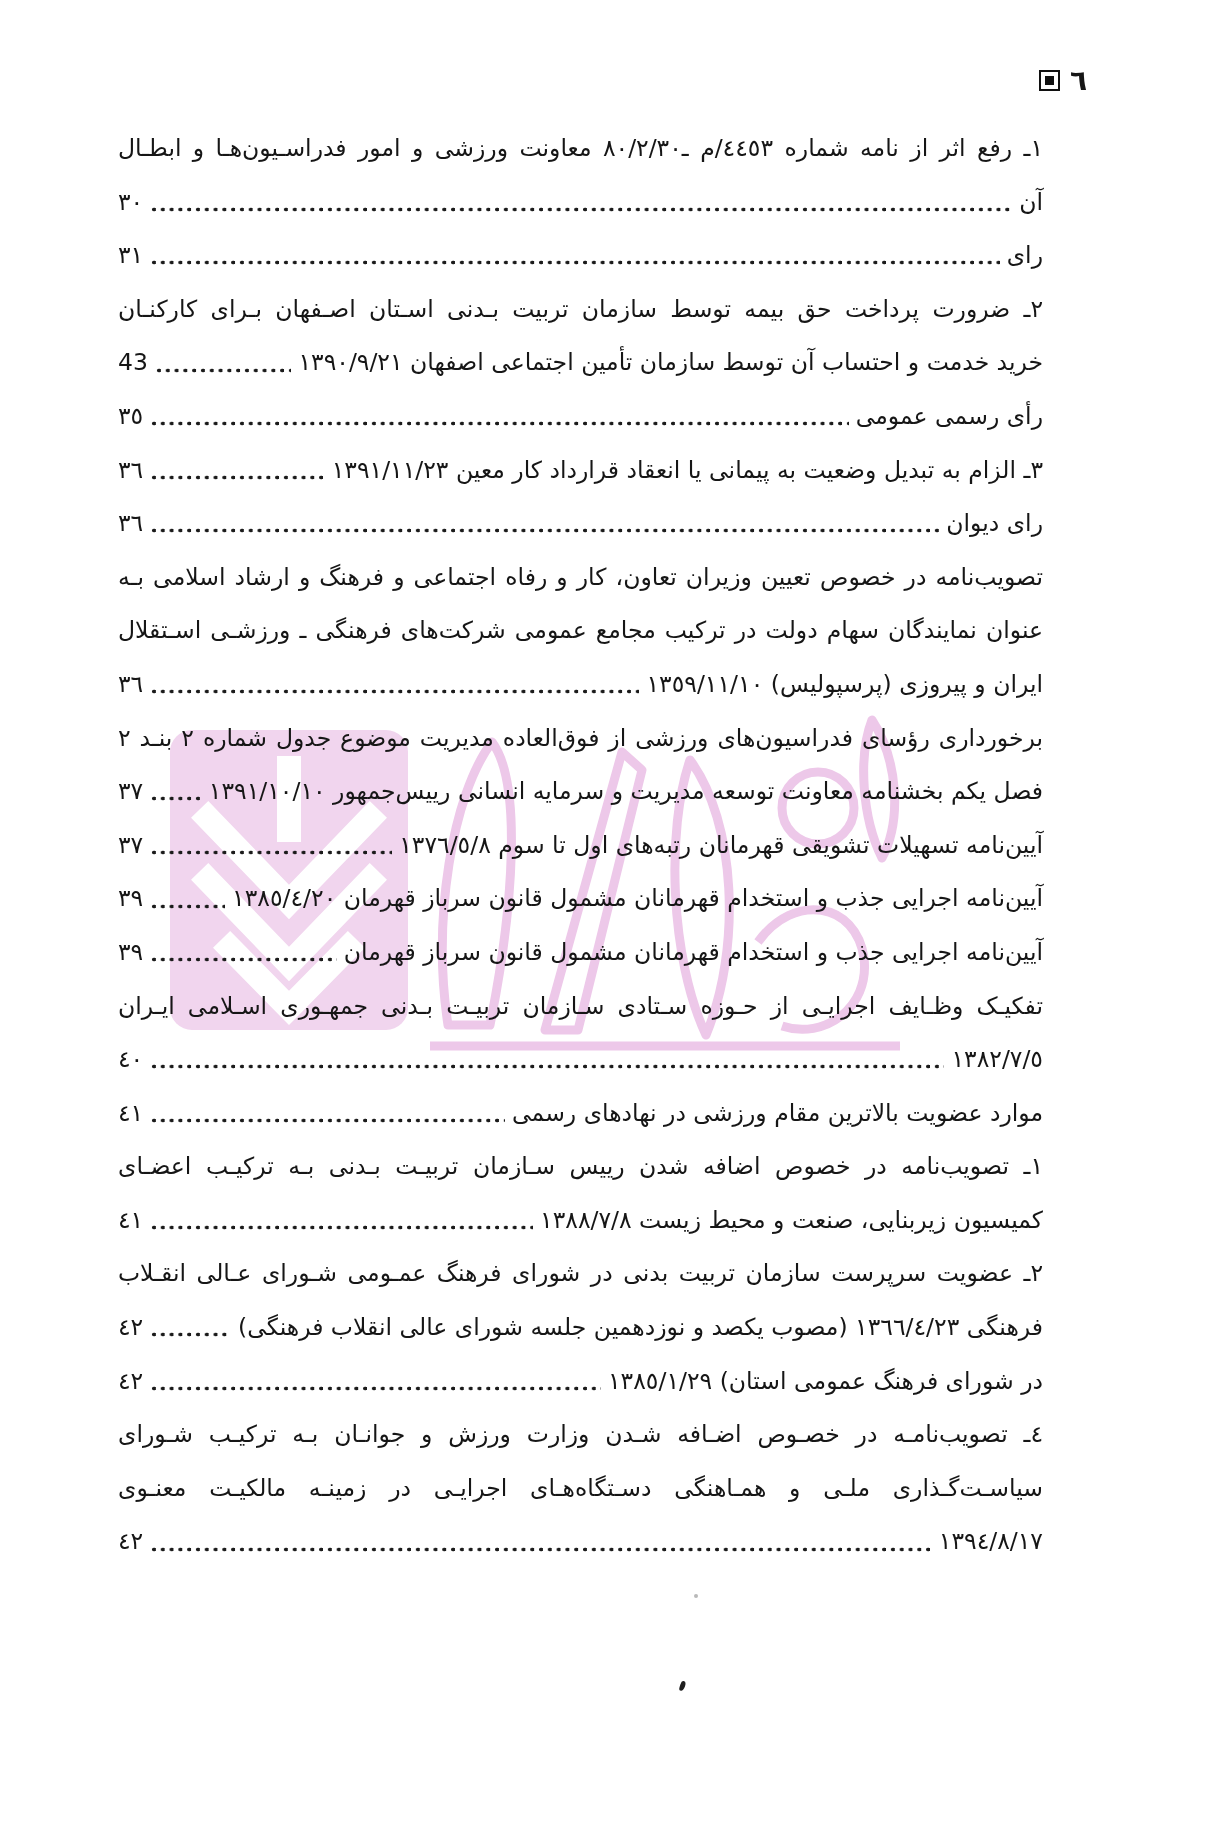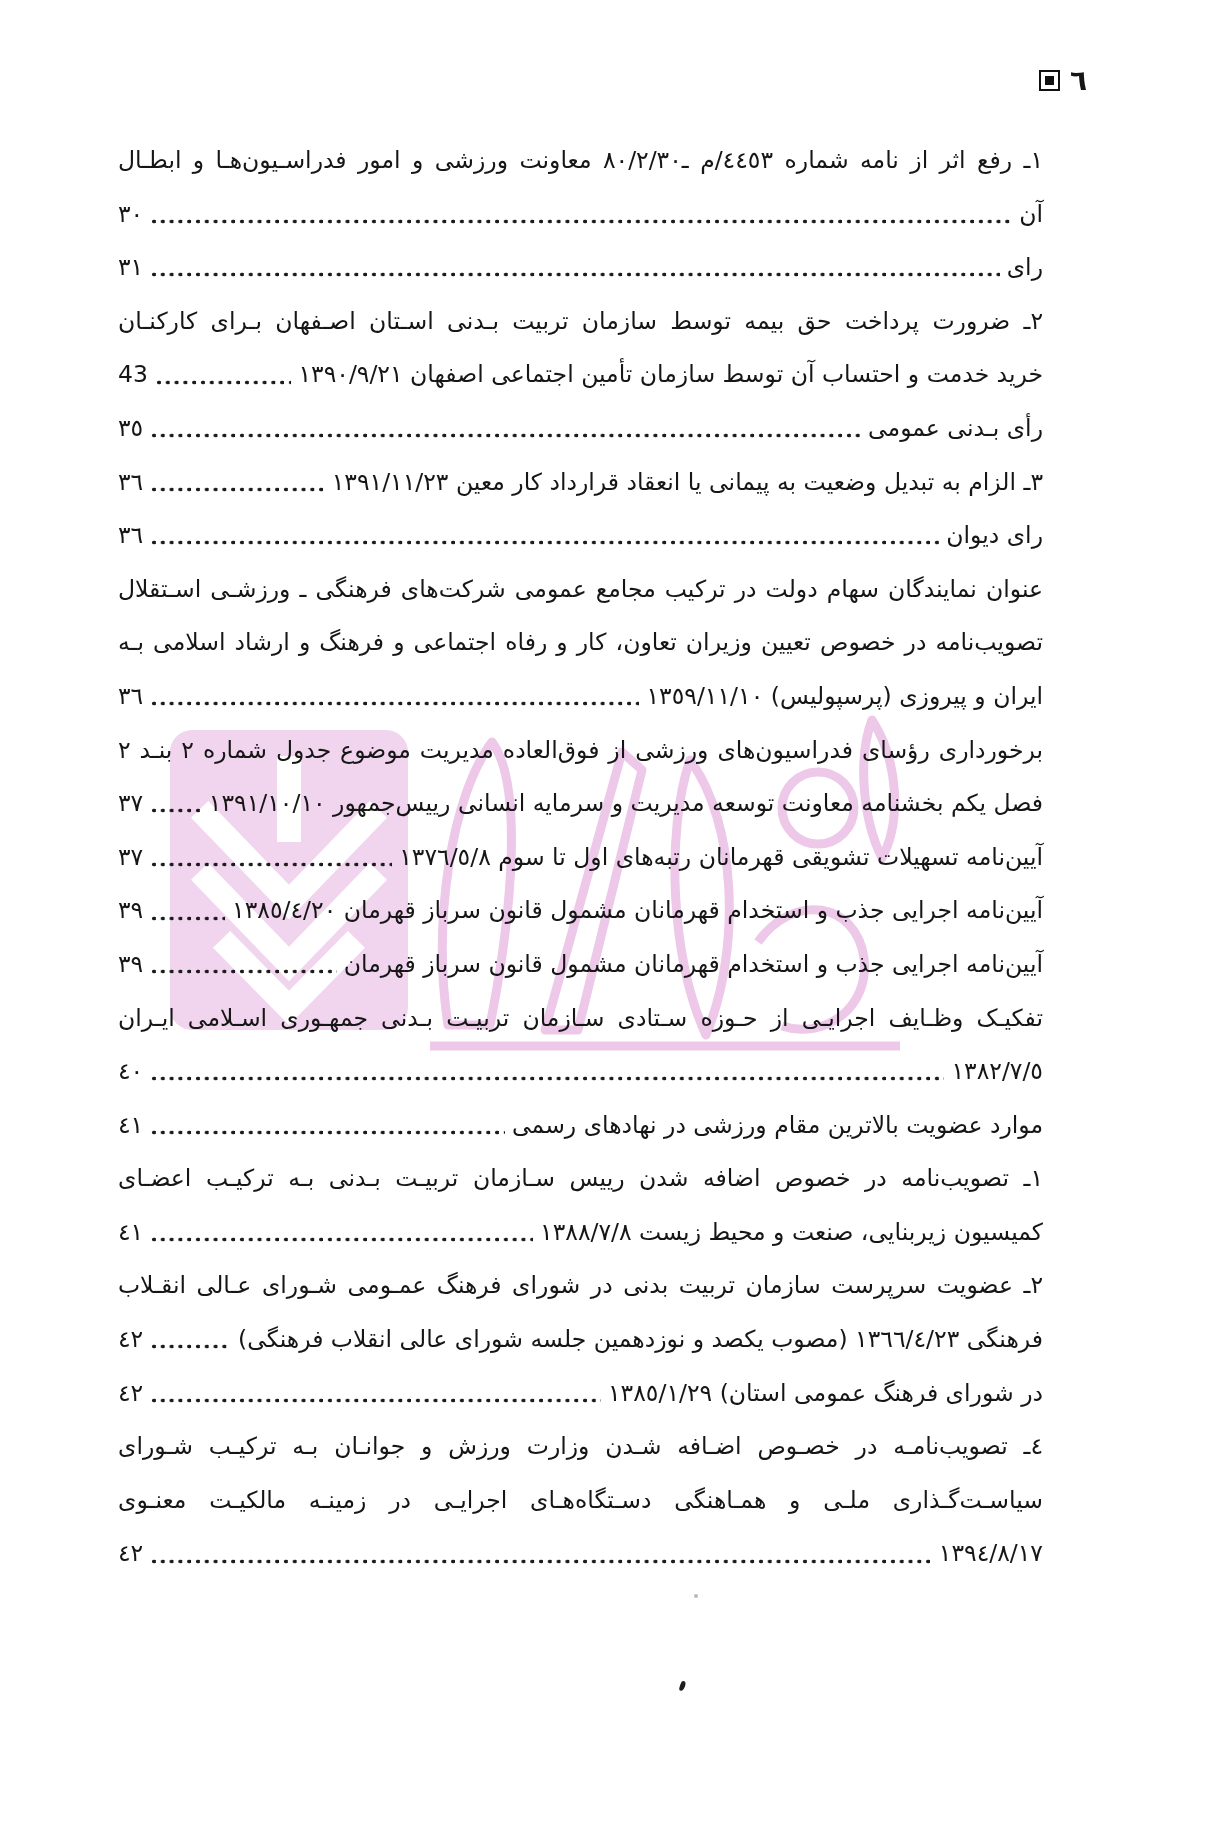--- a/index.html
+++ b/index.html
@@ -29,21 +29,21 @@
     box-sizing:border-box;
   }
   .hdr-icon-inner{width:9px;height:9px;background:#101010;display:block;}
   
   .wm{
     position:absolute;left:130px;top:690px;width:800px;height:390px;
     z-index:0;
   }
   
   .toc{
-    position:absolute;top:134px;left:118px;right:186px;
+    position:absolute;top:122px;left:118px;right:186px;
     direction:rtl;
     z-index:1;
   }
   .line{
     display:flex;align-items:baseline;
     height:53.6px;line-height:53.6px;
     font-size:23.5px;
     white-space:nowrap;
   }
   .line .t{flex:0 1 auto;text-align:center;}
@@ -125,39 +125,39 @@
       </div>
       <div class="line justify">
         <span class="t">٢ـ ضرورت پرداخت حق بیمه توسط سازمان تربیت بـدنی اسـتان اصـفهان بـرای کارکنـان</span>
       </div>
       <div class="line">
         <span class="t">خرید خدمت و احتساب آن توسط سازمان تأمین اجتماعی اصفهان ١٣٩٠/٩/٢١</span>
         <span class="leader"></span>
         <span class="pg">43</span>
       </div>
       <div class="line">
-        <span class="t">رأی بـدنی عمومی</span>
+        <span class="t">رأی رسمی عمومی</span>
         <span class="leader"></span>
         <span class="pg">٣٥</span>
       </div>
       <div class="line">
         <span class="t">٣ـ الزام به تبدیل وضعیت به پیمانی یا انعقاد قرارداد کار معین ١٣٩١/١١/٢٣</span>
         <span class="leader"></span>
         <span class="pg">٣٦</span>
       </div>
       <div class="line">
         <span class="t">رای دیوان</span>
         <span class="leader"></span>
         <span class="pg">٣٦</span>
       </div>
       <div class="line justify">
+        <span class="t">تصویب‌نامه در خصوص تعیین وزیران تعاون، کار و رفاه اجتماعی و فرهنگ و ارشاد اسلامی بـه</span>
+      </div>
+      <div class="line justify">
         <span class="t">عنوان نمایندگان سهام دولت در ترکیب مجامع عمومی شرکت‌های فرهنگی ـ ورزشـی اسـتقلال</span>
-      </div>
-      <div class="line justify">
-        <span class="t">تصویب‌نامه در خصوص تعیین وزیران تعاون، کار و رفاه اجتماعی و فرهنگ و ارشاد اسلامی بـه</span>
       </div>
       <div class="line">
         <span class="t">ایران و پیروزی (پرسپولیس) ١٣٥٩/١١/١٠</span>
         <span class="leader"></span>
         <span class="pg">٣٦</span>
       </div>
       <div class="line justify">
         <span class="t">برخورداری رؤسای فدراسیون‌های ورزشی از فوق‌العاده مدیریت موضوع جدول شماره ٢ بنـد ٢</span>
       </div>
       <div class="line">

